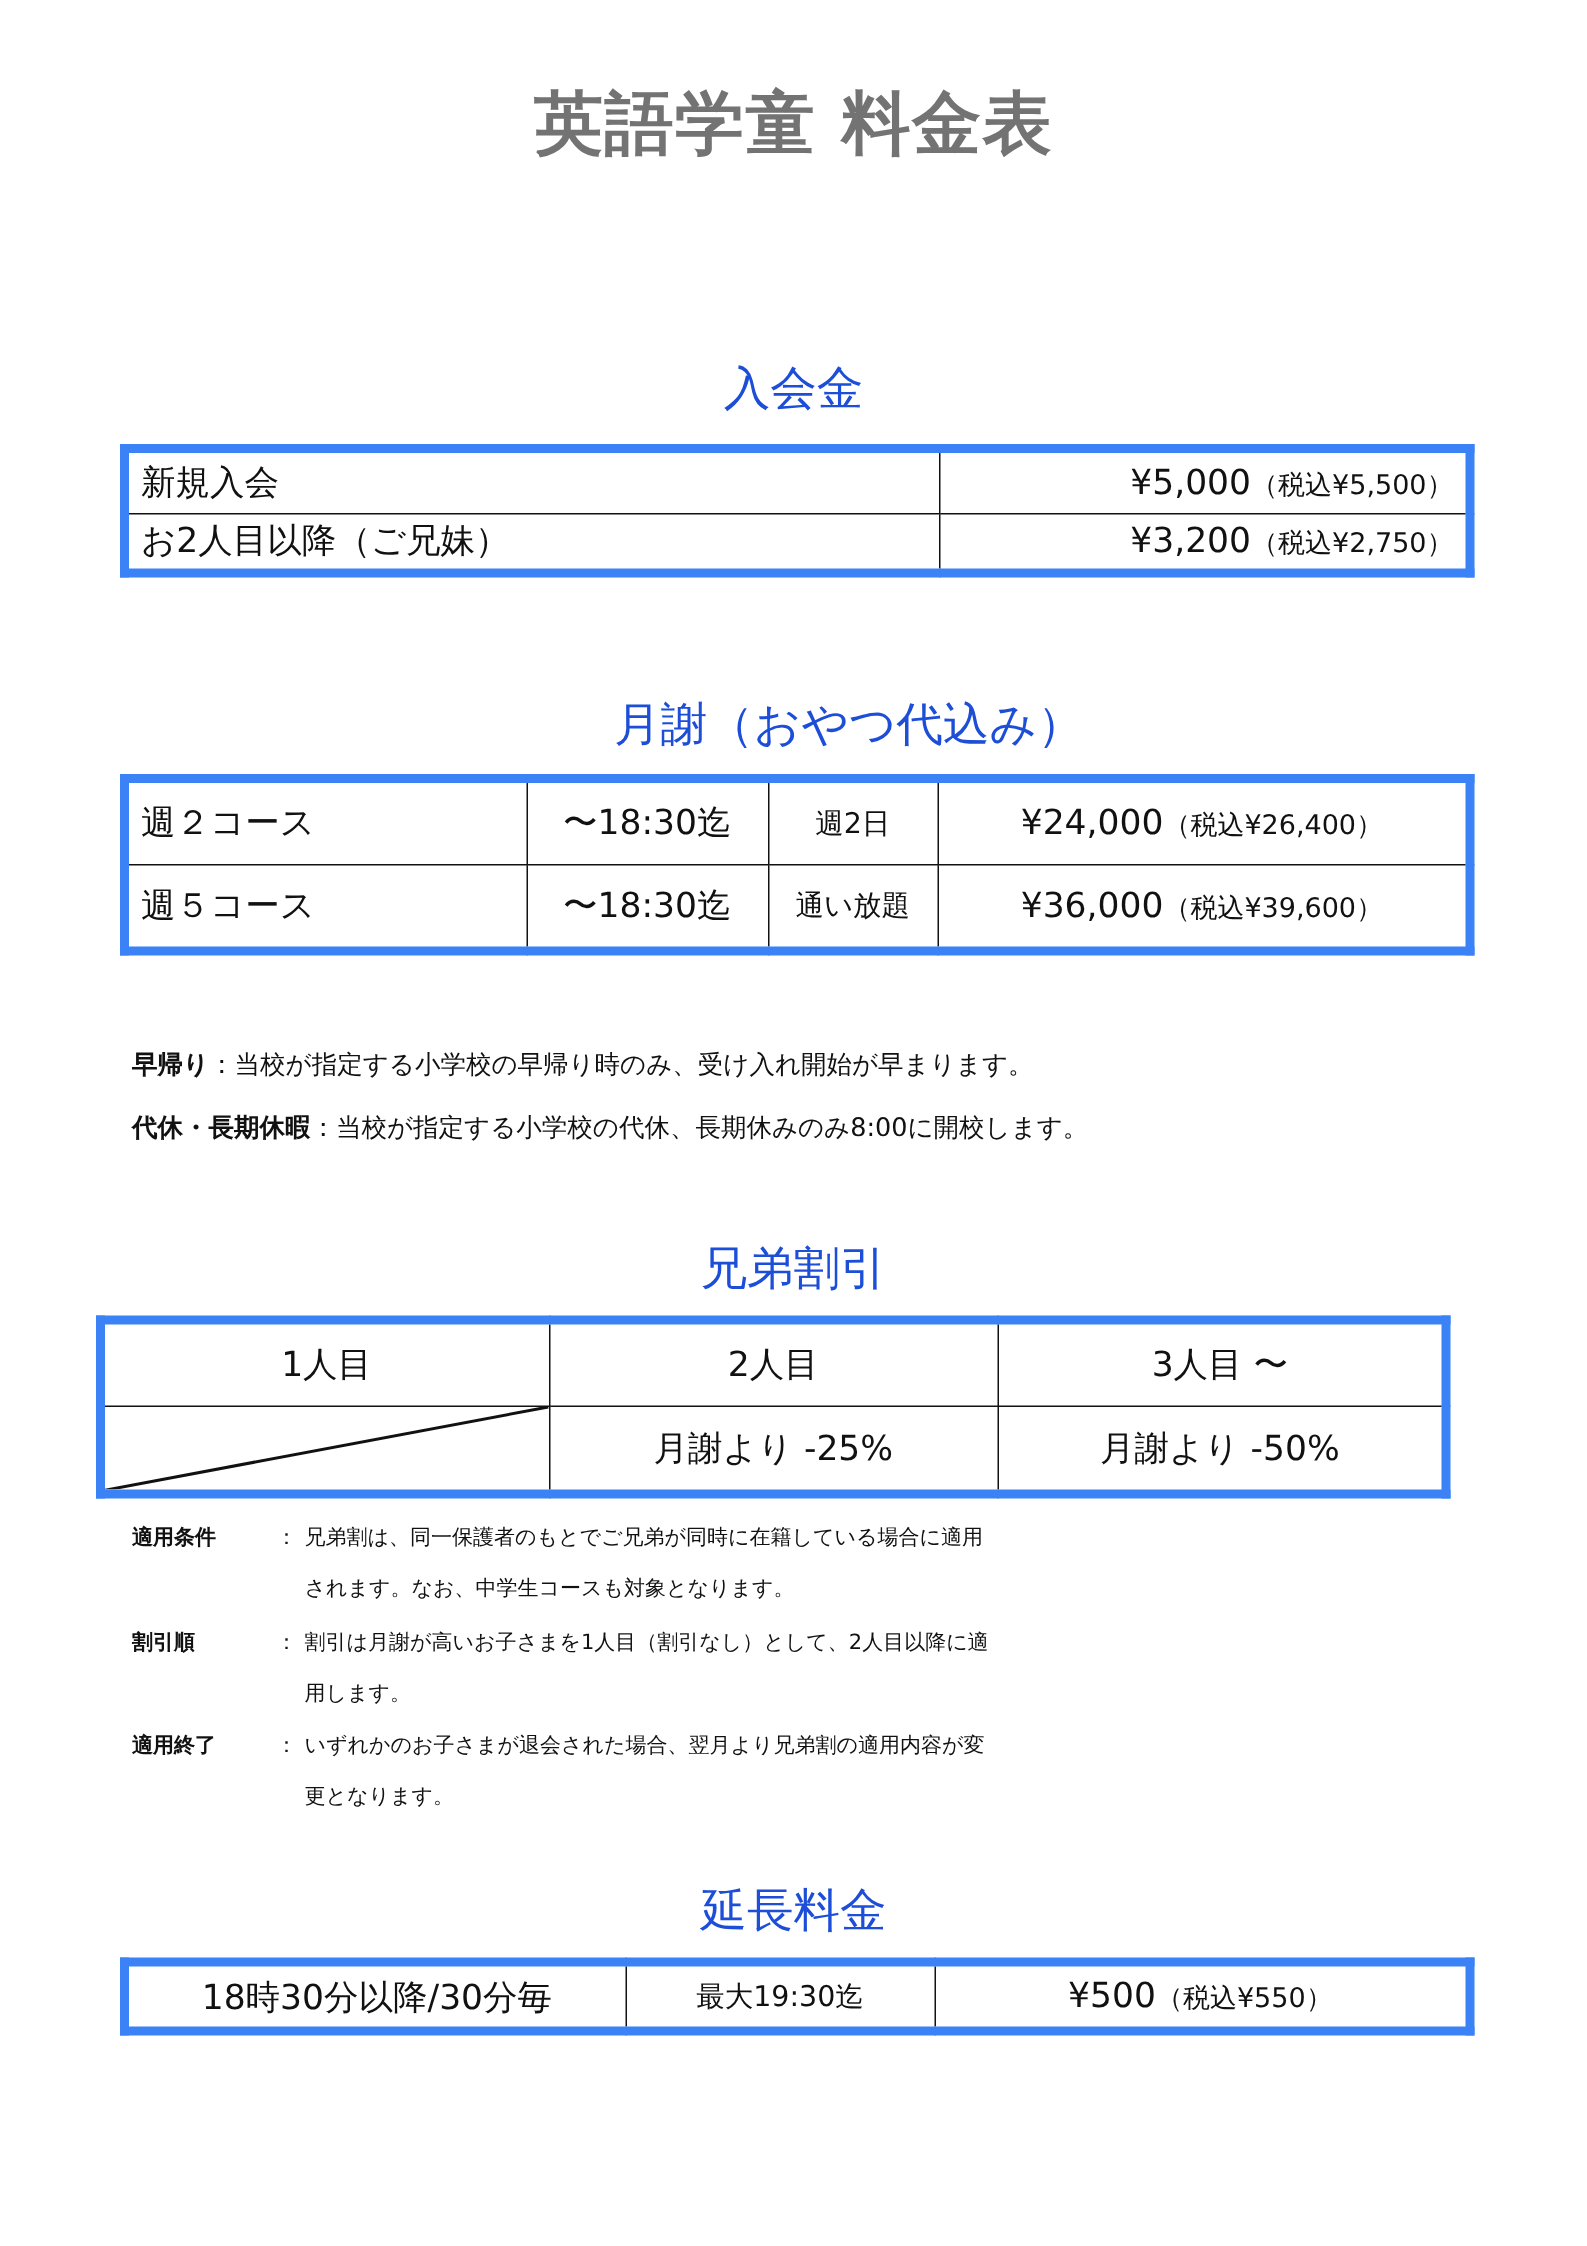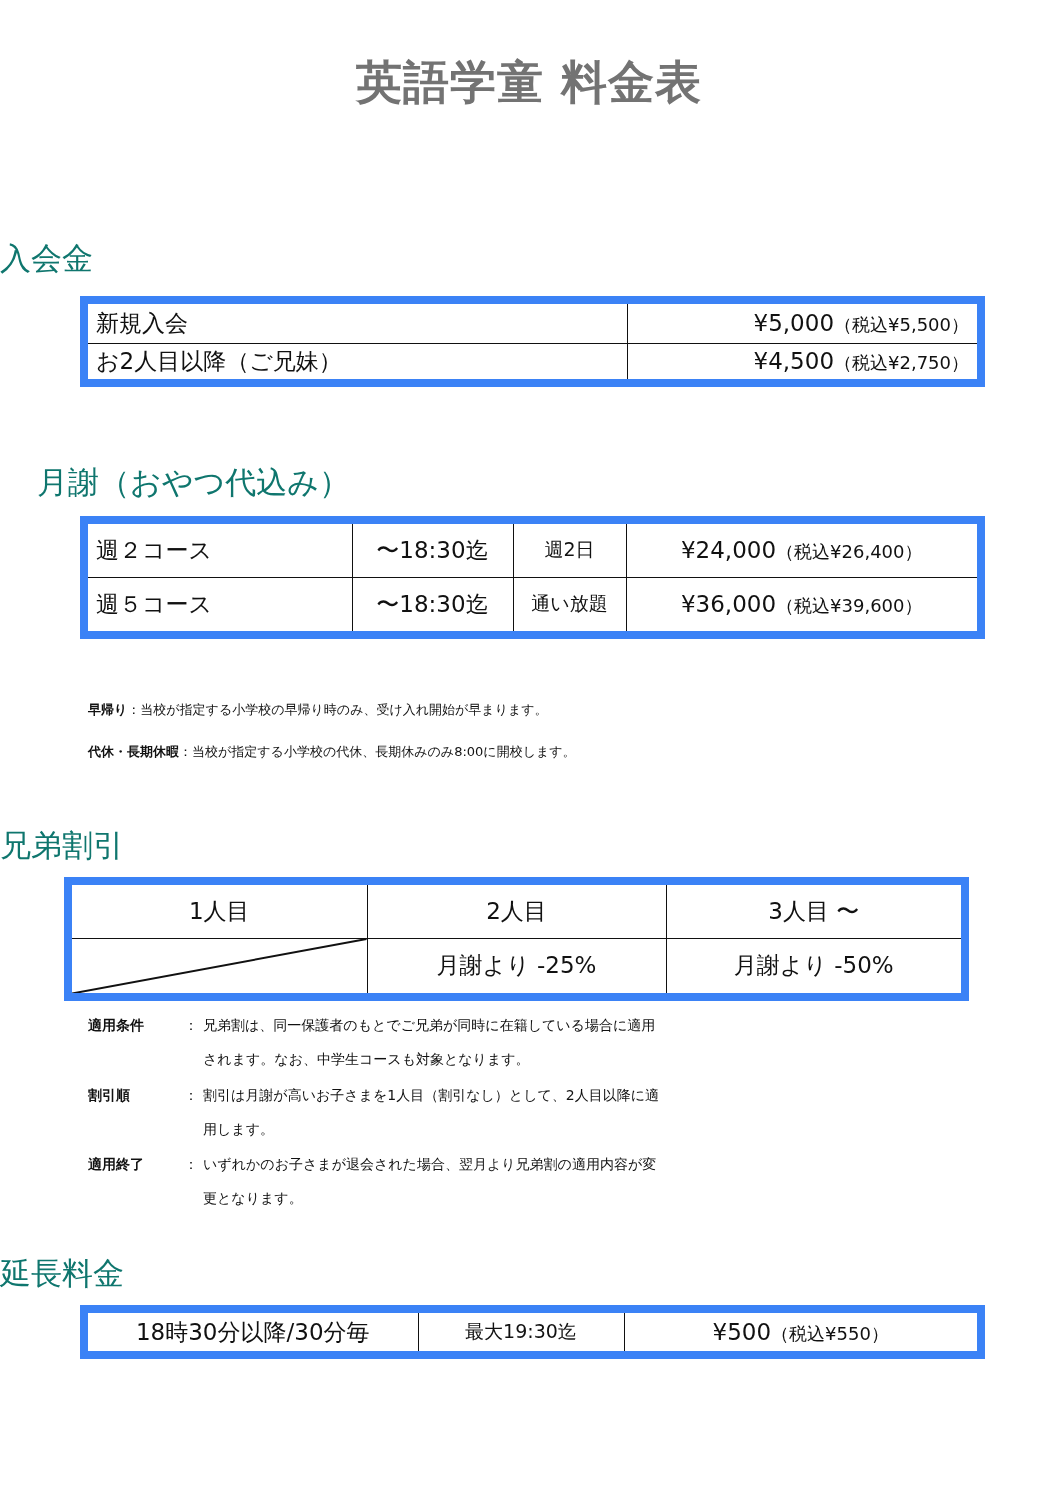--- a/index.html
+++ b/index.html
@@ -6,38 +6,38 @@
   body {
     width: 1058px; height: 1497px; position: relative; overflow: hidden;
     font-family: "DejaVu Sans", "Liberation Sans", sans-serif;
     color: #111111;
   }
   .title {
     position: absolute; left: 0; top: 52px; width: 1058px; text-align: center;
     font-size: 46px; font-weight: bold; color: #737373; letter-spacing: 1px;
   }
   .section-heading {
-    position: absolute; left: 0; width: 1058px; text-align: left;
-    font-size: 31px; color: #0f766e; font-weight: normal;
+    position: absolute; left: 0; width: 1058px; text-align: center;
+    font-size: 31px; color: #1d4ed8; font-weight: normal;
   }
   table {
     position: absolute; border-collapse: collapse; table-layout: fixed;
-    border: 8px solid #3b82f6;
+    border: 6px solid #3b82f6;
   }
   td {
     border: 1.5px solid #111; padding: 0 8px; font-size: 23px;
     white-space: nowrap; overflow: hidden;
   }
   .tax { font-size: 18px; }
   .left { text-align: left; }
   .right { text-align: right; }
   .center { text-align: center; }
   .small { font-size: 19px; }
   .note {
-    position: absolute; font-size: 13px; line-height: 34px;
+    position: absolute; font-size: 17px; line-height: 34px;
   }
   .note b { font-weight: bold; }
   .diag-cell { position: relative; padding: 0; }
   .diag-cell svg { position: absolute; left: 0; top: 0; width: 100%; height: 100%; }
   .cond-row { position: absolute; left: 88px; font-size: 14px; line-height: 34px; }
   .cond-label { position: absolute; left: 0; font-weight: bold; white-space: nowrap; }
   .cond-colon { position: absolute; left: 96px; }
   .cond-text { position: absolute; left: 115px; width: 740px; }
 </style>
 </head>
@@ -54,21 +54,21 @@
   <tbody>
       <tr style="height:43px;">
     <td class="left">新規入会</td>
     <td class="right">
       <span>¥5,000</span><span class="tax">（税込¥5,500）</span>
     </td>
   </tr>
   <tr style="height:40px;">
     <td class="left">お2人目以降（ご兄妹）</td>
     <td class="right">
-      <span>¥4,500</span><span class="tax">（税込¥2,750）</span>
+      <span>¥3,200</span><span class="tax">（税込¥2,750）</span>
     </td>
   </tr>
 </tbody>
   </table>
 
 <div class="section-heading" style="top:462px;margin-left:37px;">月謝（おやつ代込み）</div>
 <table style="left:80px; top:516px; width:897px;">
   <colgroup>
       <col style="width:268px">
       <col style="width:161px">

